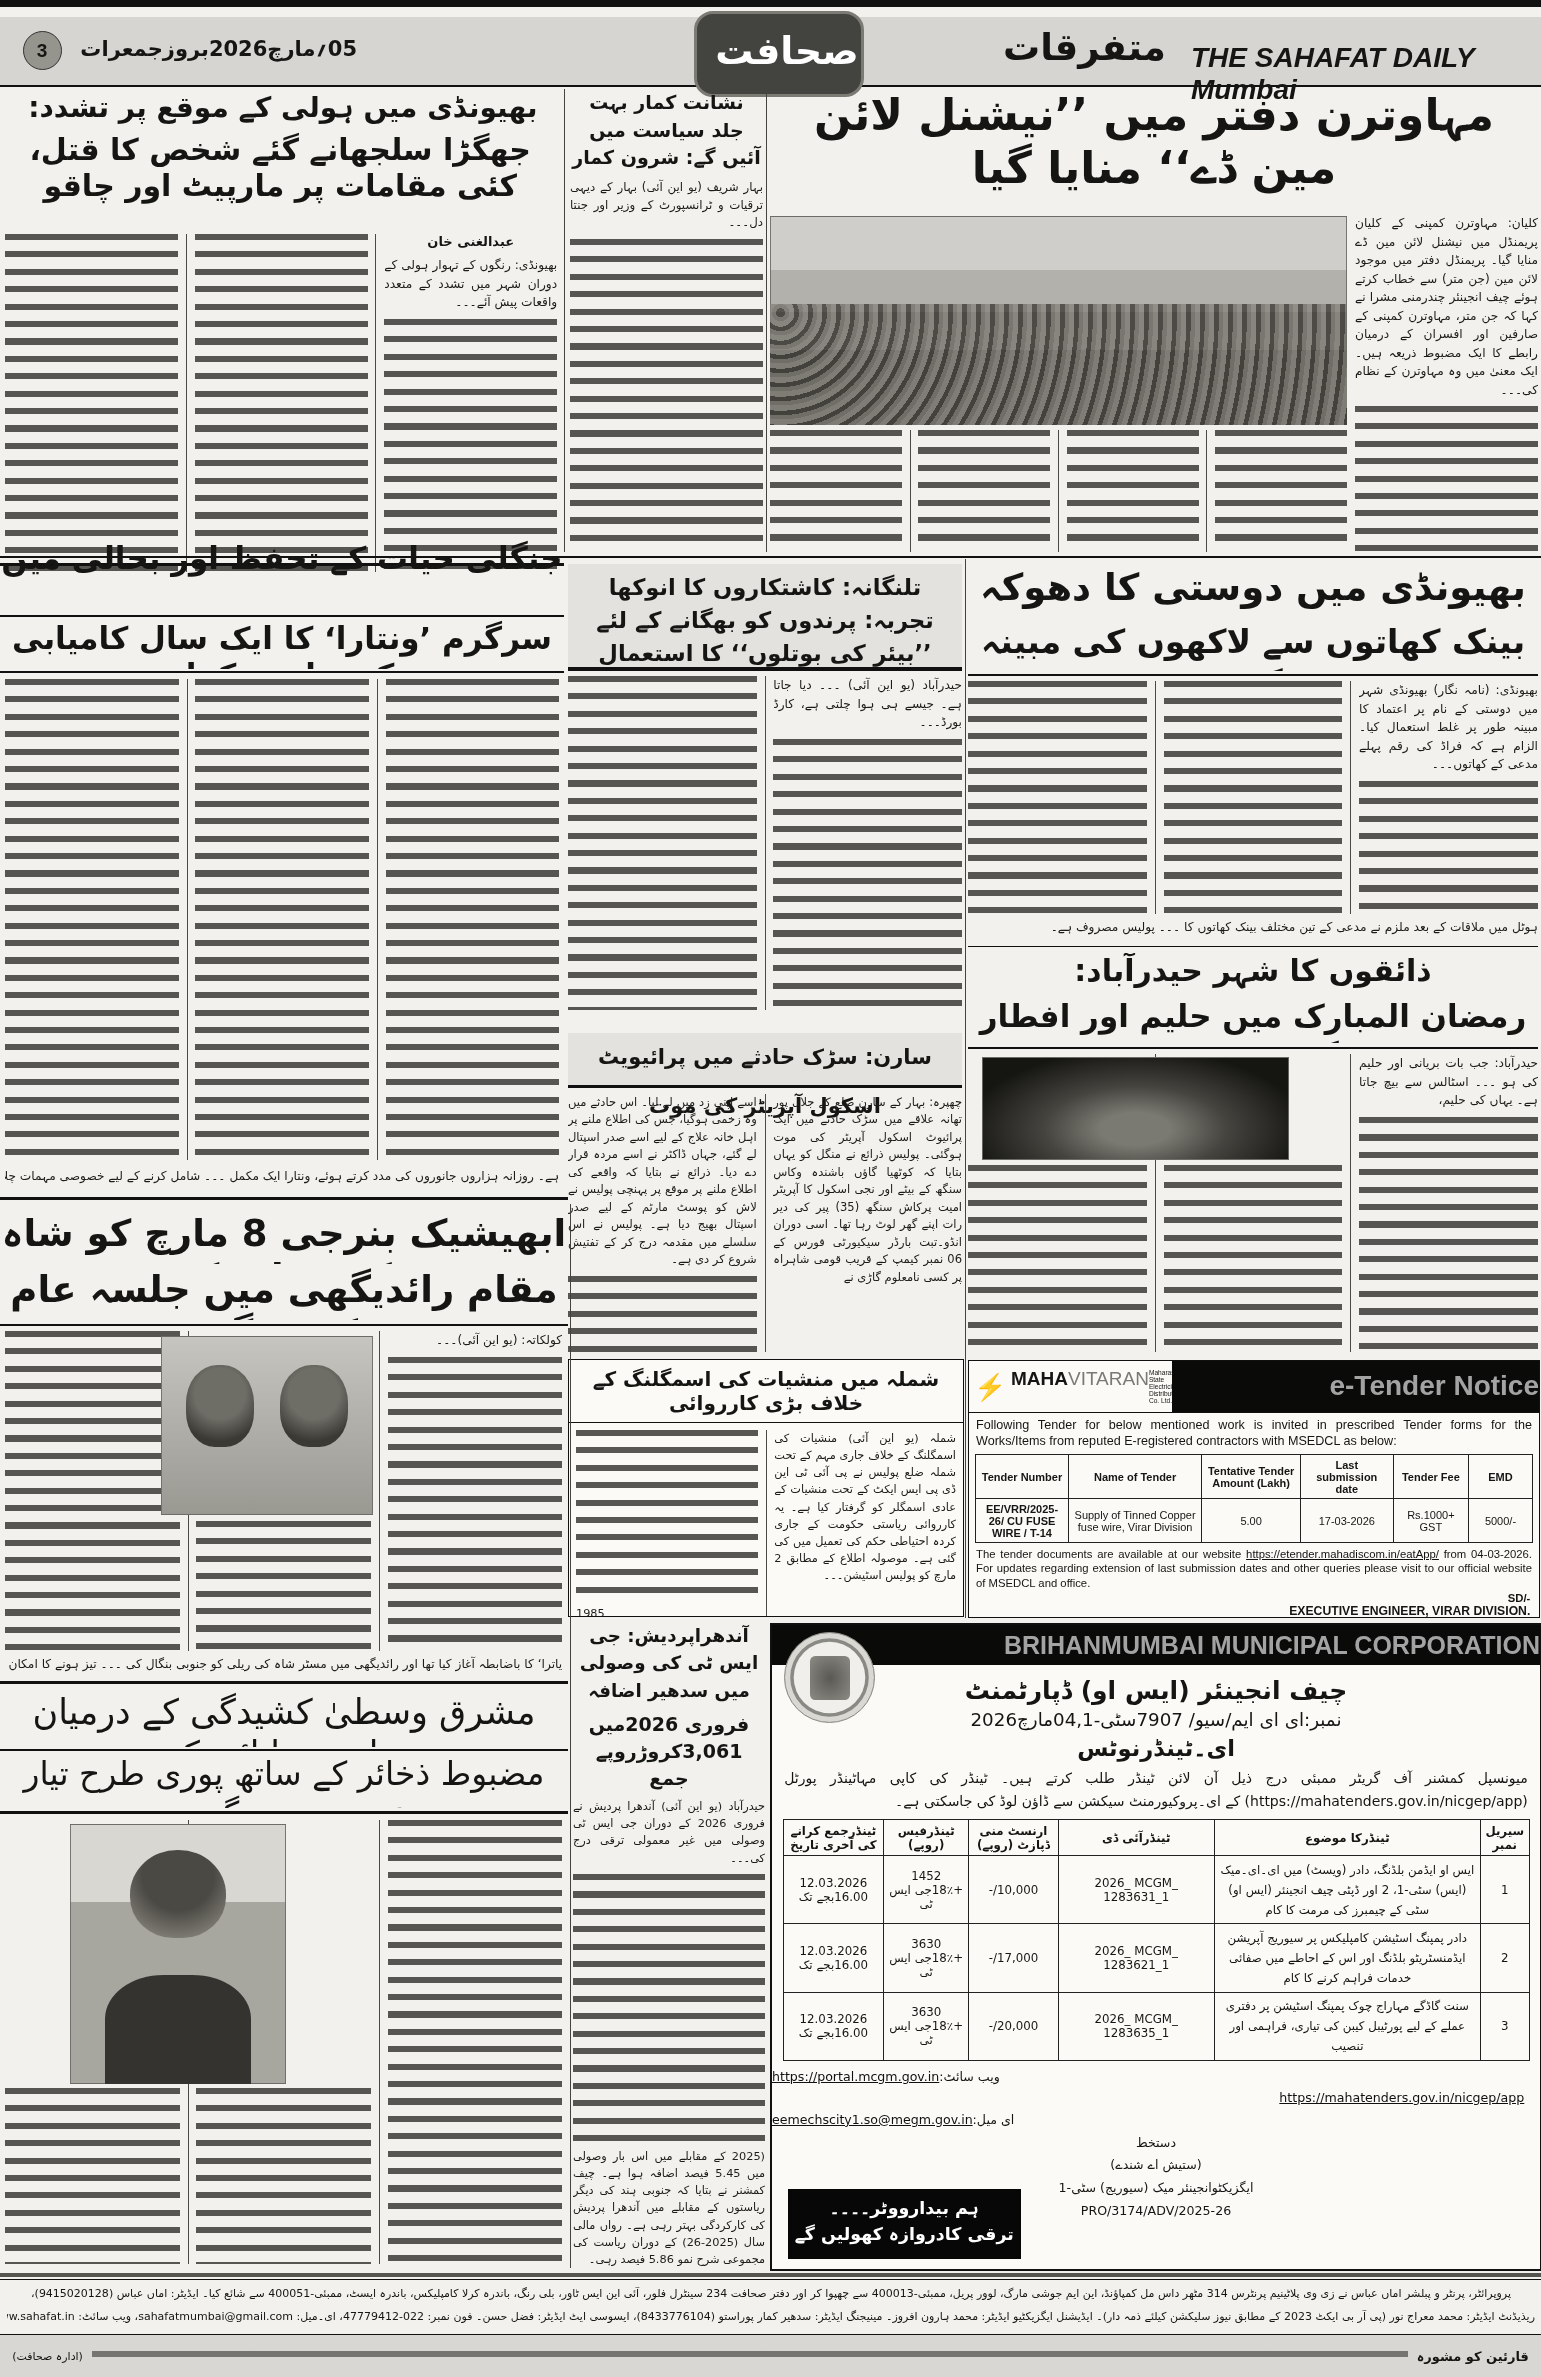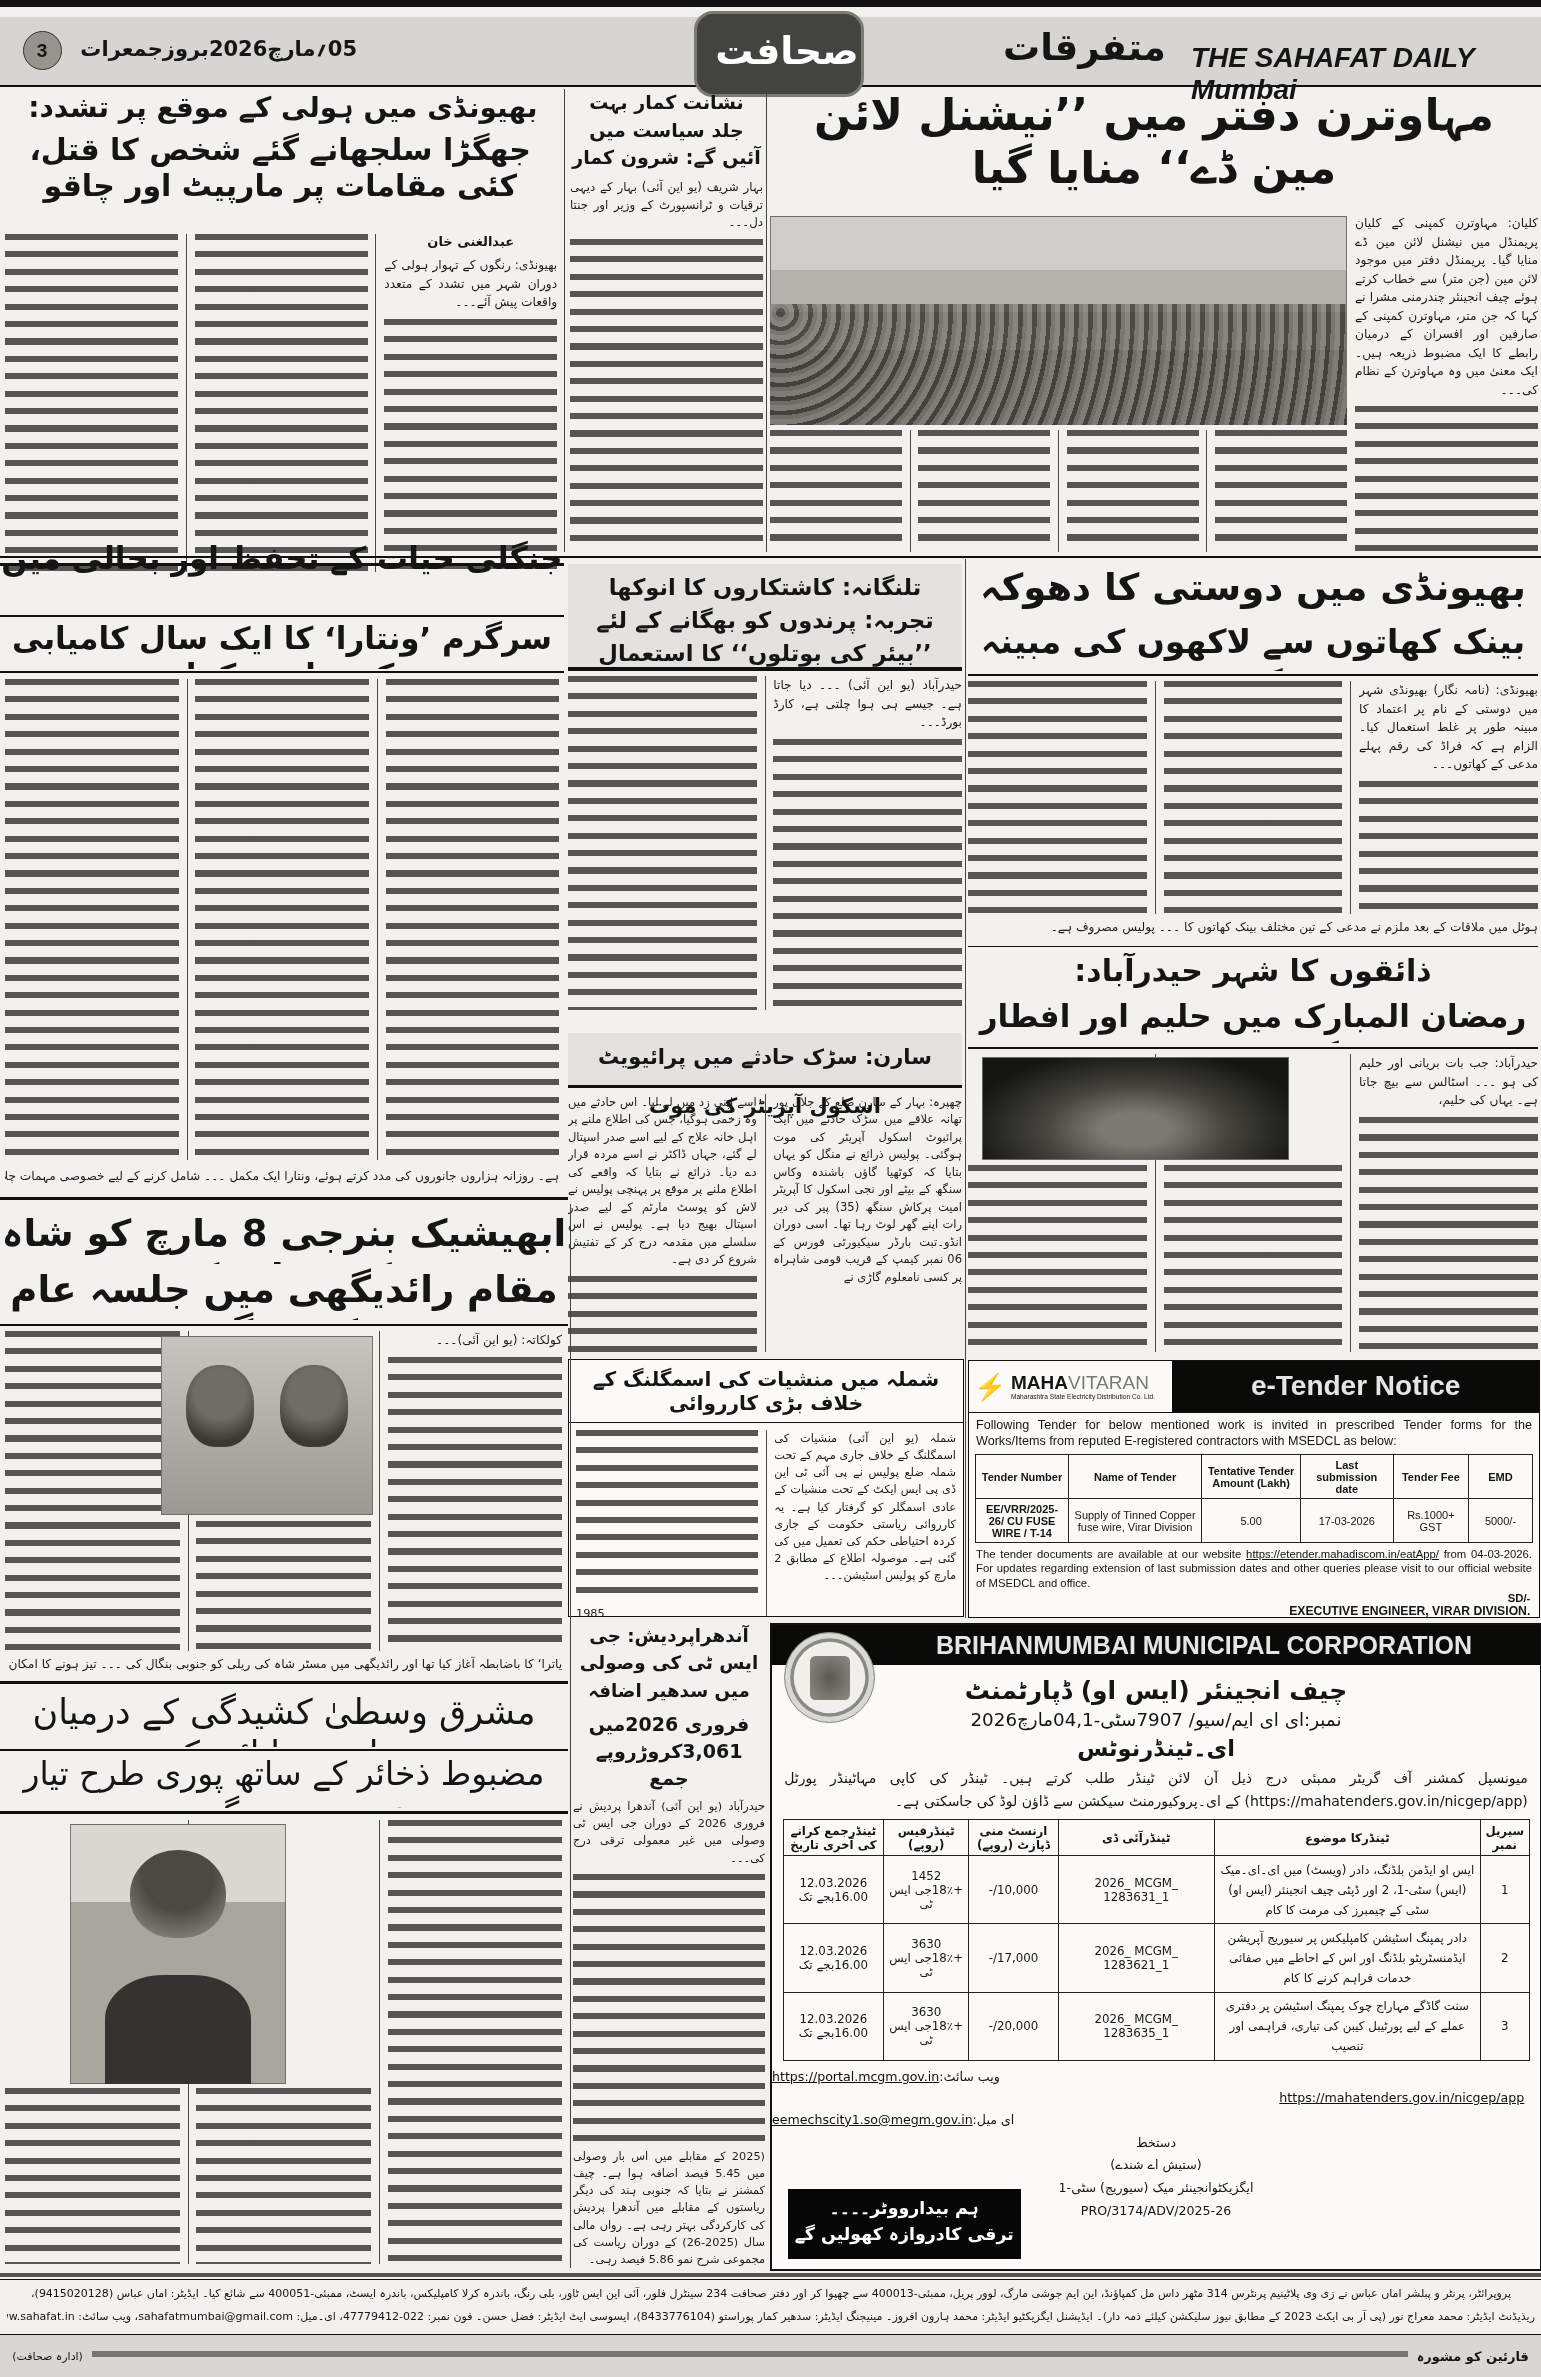--- a/index.html
+++ b/index.html
@@ -29,21 +29,21 @@
   .ph-faces:before{left:12%;} .ph-faces:after{right:12%;}
   .ph-puri{background:linear-gradient(#d8d7d2 0 30%,#a7a69f 30% 100%);}
   .ph-puri:before{content:'';position:absolute;left:28%;top:10%;width:44%;height:34%;
      border-radius:50% 50% 46% 46%;background:radial-gradient(circle at 50% 28%,#4a4943 0 45%,#7c7a72 80%);}
   .ph-puri:after{content:'';position:absolute;left:16%;bottom:0;width:68%;height:42%;
      border-radius:40% 40% 0 0;background:#34332f;}
   .byline{font-weight:bold;text-align:center;font-size:13px;}
   .box{background:#fbfaf7;border:1.7px solid #111;}
   table{border-collapse:collapse;}
   .tbl th,.tbl td{border:0.9px solid #222;text-align:center;vertical-align:middle;padding:3.5px 4.4px;}
-  .banner{background:#0a0a09;color:#e5e5e5;font-weight:bold;text-align:center;}
+  .banner{background:#0a0a09;color:#a3a3a3;font-weight:bold;text-align:right;}
   .voterbox{background:#070707;color:#fff;font-weight:bold;text-align:center;line-height:1.55;}
   a, .url{color:#111;text-decoration:underline;}
   .nowrap1{white-space:nowrap;overflow:hidden;text-align:center;}
 </style>
 </head>
 <body>
 
 <div id="page">
 
   <div class="abs hr" style="left:0;top:6;width:1541px;height:7px;"></div>
@@ -213,21 +213,21 @@
           <div class="lead" style="font-size:11.3px;text-align:left;">1985</div>
         </div>
       </div>
     </div>
   </div>
 
   <div class="abs box" style="left:968px;top:1360px;width:570px;height:256px;overflow:hidden;">
     <div style="display:flex;height:51px;border-bottom:1.7px solid #111;">
       <div style="width:193px;padding:2.6px 5.2px;display:flex;align-items:center;gap:4.4px;">
         <span style="font-size:26px;line-height:1;">⚡</span>
-        <span style="display:flex;flex-direction:column;">
+        <span style="display:flex;flex-direction:row;">
           <span style="font-size:19px;line-height:1.05;"><b>MAHA</b><span style="color:#7a7a74;">VITARAN</span></span>
           <span style="font-size:6.6px;">Maharashtra State Electricity Distribution Co. Ltd.</span>
         </span>
       </div>
       <div class="banner" style="flex:1;font-size:28px;line-height:49px;">e-Tender Notice</div>
     </div>
     <div style="font-size:12.6px;line-height:1.3;padding:3.5px 7px;text-align:justify;">Following Tender for below mentioned work is invited in prescribed Tender forms for the Works/Items from reputed E-registered contractors with MSEDCL as below:</div>
     <table class="tbl" style="width:calc(100% - 12.2px);margin:1.7px auto;font-size:11px;">
       <thead>
         <tr style="font-weight:bold;">

